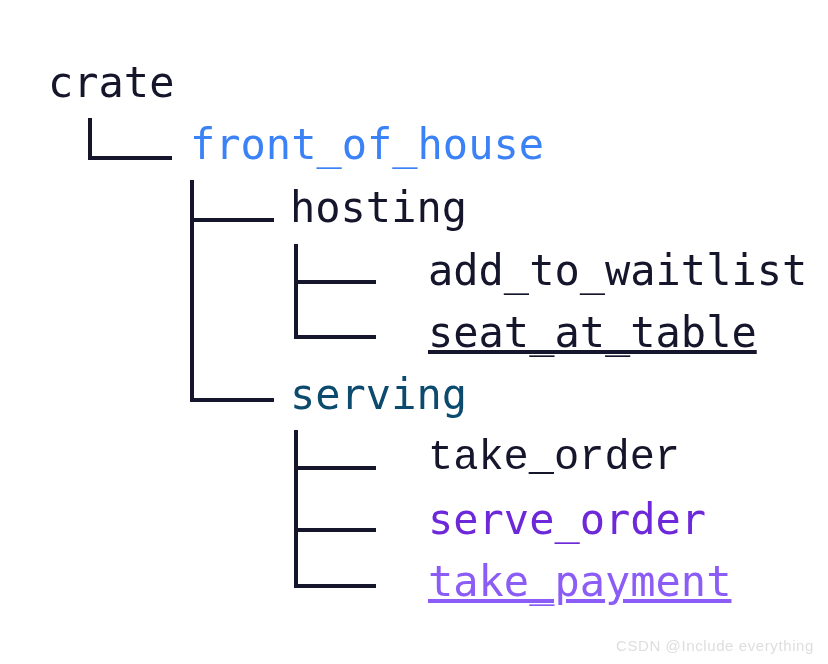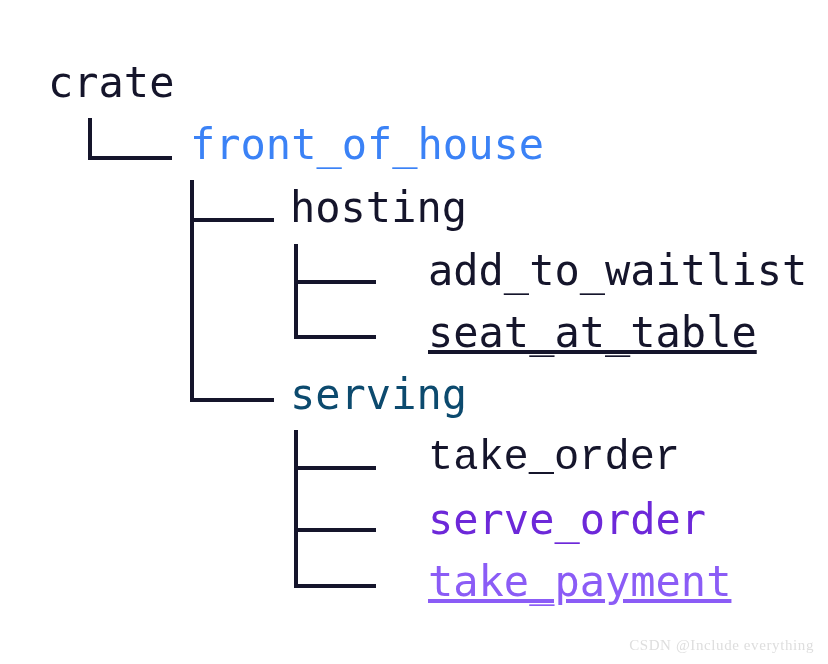--- a/index.html
+++ b/index.html
@@ -51,21 +51,21 @@
     stroke-width: 4;
     stroke-linecap: butt;
     fill: none;
   }
 
   #watermark {
     position: absolute;
     right: 14px;
     bottom: 10px;
     color: #dedede;
-    font-family: Liberation Serif, serif;
+    font-family: Liberation Sans, sans-serif;
     font-size: 15px;
     letter-spacing: 0.6px;
     white-space: pre;
   }
 </style>
 </head>
 <body>
 
 <div id="tree-canvas">
 

